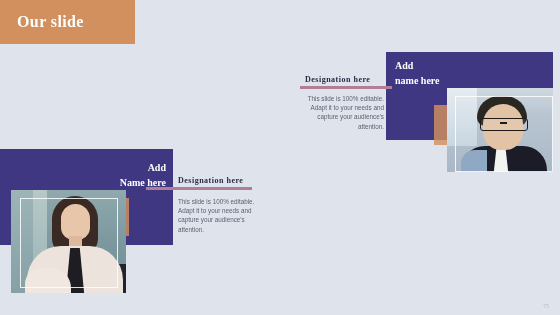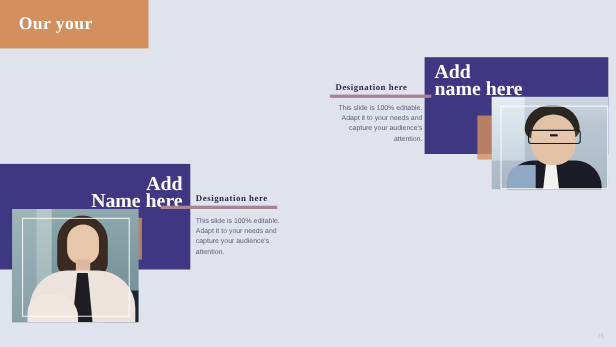--- a/index.html
+++ b/index.html
@@ -48,21 +48,21 @@
   .purple-panel {
     position: absolute;
     background: #3f3782;
   }
 
   
   .name-block {
     position: absolute;
     font-family: "Liberation Serif", serif;
     font-weight: bold;
-    font-size: 18px;
+    font-size: 10px;
     line-height: 15px;
     color: #ffffff;
   }
   .name-tr {
     left: 395px;
     top: 58px;
     text-align: left;
   }
   .name-bl {
     left: 58px;
@@ -263,21 +263,21 @@
     font-size: 5.5px;
     color: #b9c2cf;
   }
 </style>
 </head>
 <body>
 
 <div class="slide">
 
   <div class="title-banner"></div>
-  <div class="title-text">Our your</div>
+  <div class="title-text">Our slide</div>
 
   <div class="purple-panel" style="left:386px; top:52px; width:167px; height:88px;"></div>
 
   <div class="name-block name-tr">
     <div>Add</div>
     <div>name here</div>
   </div>
 
   <div class="desig-title tr-desig">Designation  here</div>
   <div class="desig-rule tr-rule"></div>

